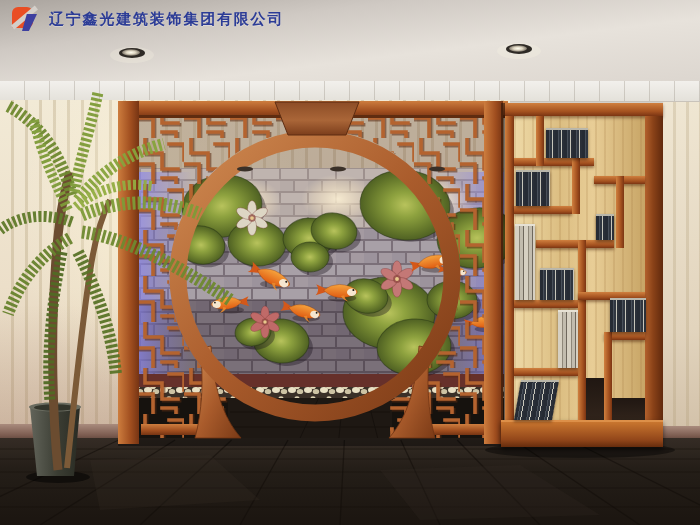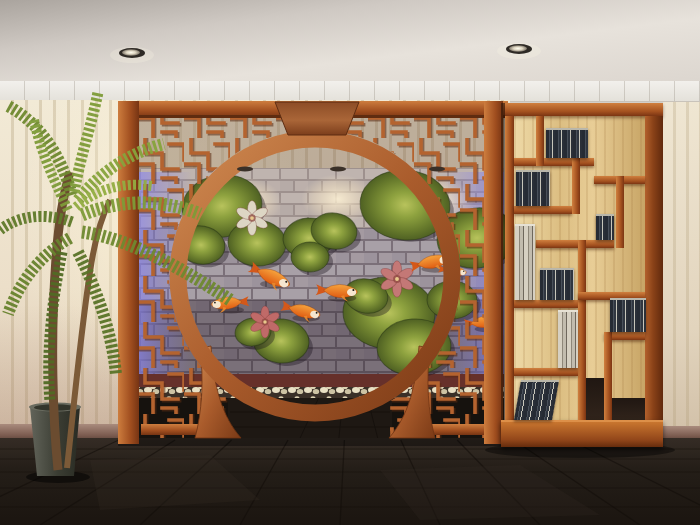--- a/index.html
+++ b/index.html
@@ -359,13 +359,21 @@
       <div class="books dark" style="left: 546px; top: 128px; width: 42px; height: 30px;"></div>
       <div class="books dark" style="left: 516px; top: 170px; width: 34px; height: 36px;"></div>
       <div class="books light" style="left: 515px; top: 224px; width: 20px; height: 76px;"></div>
       <div class="books dark" style="left: 540px; top: 268px; width: 34px; height: 32px;"></div>
       <div class="books dark" style="left: 596px; top: 214px; width: 18px; height: 26px;"></div>
       <div class="books light" style="left: 558px; top: 310px; width: 20px; height: 58px;"></div>
       <div class="books dark" style="left: 610px; top: 298px; width: 36px; height: 34px;"></div>
       <div class="books dark lean" style="left: 514px; top: 380px; width: 38px; height: 40px;"></div>
     </div>
 
+  <div id="logo">
+    <div class="mark">
+      <div class="mark-orange"></div>
+      <div class="mark-slash"></div>
+      <div class="mark-blue"></div>
+    </div>
+    <span class="company">辽宁鑫光建筑装饰集团有限公司</span>
+  </div>
 </div>
 
 </body></html>

